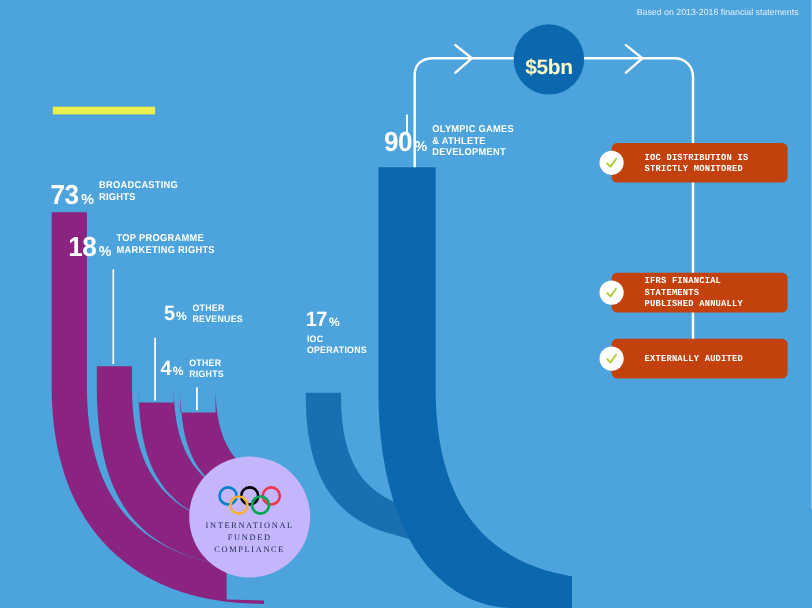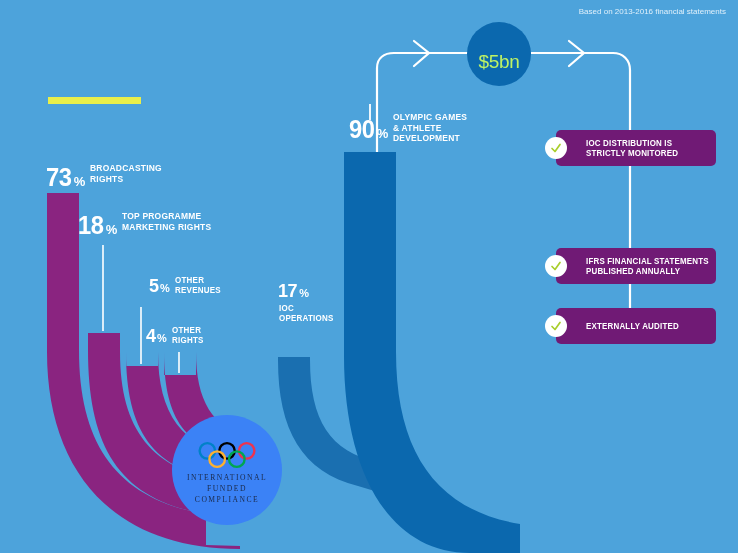--- a/index.html
+++ b/index.html
@@ -29,50 +29,50 @@
   .callout .lab{display:inline-block;vertical-align:top;font-size:9px;font-weight:bold;
     color:#fff;letter-spacing:.25px;line-height:1.18;margin-left:5px;
     transform:scaleX(.94);transform-origin:left top;}
   .callout.small .num{font-size:19px;}
   .callout.small .pct{font-size:11px;}
   .callout.small .lab{font-size:8.5px;}
   .callout.stacked .lab{display:block;margin-left:1px;margin-top:1px;}
 
   
   #c73{left:46px;top:163px;}
-  #c18{left:78px;top:211px;text-decoration:underline;}
+  #c18{left:62px;top:211px;text-decoration:underline;}
   #c5 {left:104px;top:275px;padding-left:45px;}
   #c4 {left:133px;top:325px;margin-left:13px;}
   #c90{left:349px;top:112px;}
   #c10{left:278px;top:280px;}
 
   .callout .blk{display:inline-block;vertical-align:bottom;}
 
   
   #bn{position:absolute;left:467px;top:22px;width:64px;height:64px;border-radius:50%;
       background:#0b68ae;display:flex;align-items:center;justify-content:center;}
-  #bn span{font-weight:normal;font-size:19px;color:#bef264;letter-spacing:-.3px;margin-top:16px;}
-
-  
-  .gbox{position:absolute;left:556px;width:160px;height:36px;background:#701a75;
-        border-radius:5px;display:flex;align-items:center;}
+  #bn span{font-weight:bold;font-size:19px;color:#fef9c3;letter-spacing:-.3px;margin-top:16px;}
+
+  
+  .gbox{position:absolute;left:556px;width:160px;height:36px;background:#c2410c;
+        border-radius:5px;display:flex;align-items:center;font-family:Liberation Mono, monospace;}
   .gbox .gt{font-size:8.4px;font-weight:bold;color:#ffffff;line-height:1.25;
             letter-spacing:.2px;margin-left:30px;transform:scaleX(.95);
             transform-origin:left center;}
   .gchk{position:absolute;left:-11px;top:7px;width:22px;height:22px;border-radius:50%;
         background:#fff;display:flex;align-items:center;justify-content:center;}
   .gchk svg{width:12px;height:12px;display:block;}
   #g0{top:130px;}
   #g1{top:189px;}
   #g2{top:248px;align-items:center;}
   #g3{top:308px;}
 
   
   #ioc{position:absolute;left:172px;top:415px;width:110px;height:110px;border-radius:50%;
-       background:#3b82f6;display:flex;flex-direction:column;align-items:center;
+       background:#c4b5fd;display:flex;flex-direction:column;align-items:center;
        justify-content:center;}
   #ioc svg{width:62px;height:32px;display:block;margin-top:2px;}
   #ioc .ln{font-family:"Liberation Serif",serif;font-size:7.6px;color:#1b2a4a;
            letter-spacing:1.5px;margin-top:2px;text-align:center;}
 </style>
 </head>
 <body>
 
 <div id="page">
 

